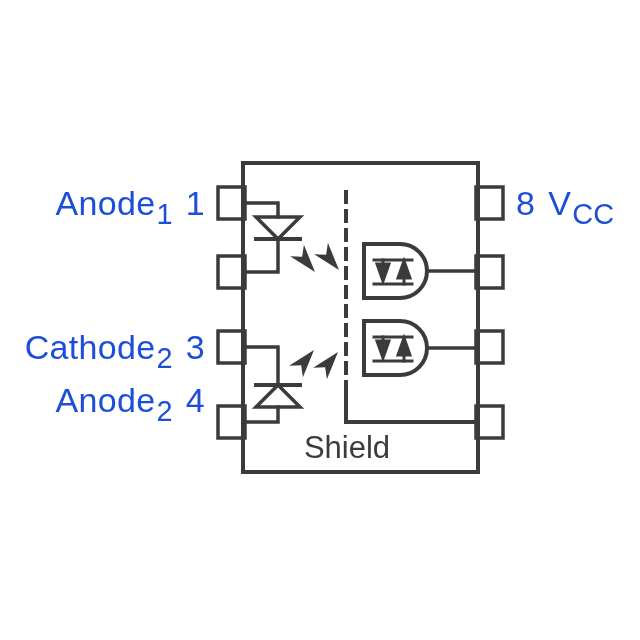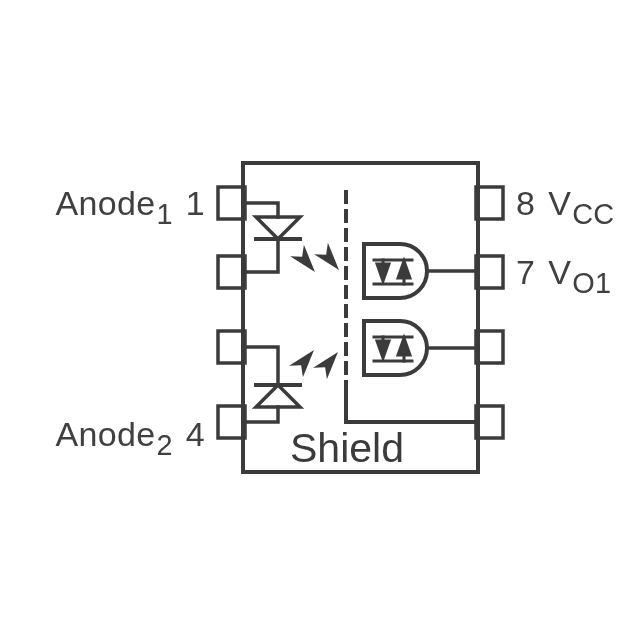--- a/index.html
+++ b/index.html
@@ -8,38 +8,38 @@
     width:640px;height:640px;
     background:#ffffff;
     font-family:"Liberation Sans", sans-serif;
     overflow:hidden;
   }
   #schematic-svg{position:absolute;left:0;top:0;}
   .lbl{
     position:absolute;
     height:40px;line-height:40px;
     font-size:34px;
-    color:#404040;
+    color:#1d4ed8;
     white-space:nowrap;
     letter-spacing:0.3px;
   }
   .lbl.left{right:435px;text-align:right;}
   .lbl.right{left:516px;text-align:left;}
   .sub{
     font-size:0.85em;
     vertical-align:-0.30em;
     margin-left:1px;
   }
   .num-left{margin-left:13px;}
   .num-right{margin-right:13px;}
   #shield-label{
     position:absolute;
     left:277px;top:426px;width:140px;
     text-align:center;
-    font-size:41px;
+    font-size:31px;
     color:#3b3b3b;
     line-height:44px;
   }
 </style>
 </head>
 <body>
 
 <div id="stage">
 
   <svg id="schematic-svg" width="640" height="640" viewBox="0 0 640 640">
@@ -100,26 +100,26 @@
       <g fill="#3b3b3b" stroke="none">
         <polygon points="0,0 -28,9 -20,0 -28,-9" transform="translate(314,350) rotate(-50)"></polygon>
         <polygon points="0,0 -28,9 -20,0 -28,-9" transform="translate(338,352) rotate(-50)"></polygon>
       </g>
     </g>
   </svg>
 
   <div class="lbl left" style="top:183px">
     <span>Anode</span><span class="sub">1</span><span class="num-left">1</span>
   </div>
-  <div class="lbl left" style="top:414px">
+  <div class="lbl left" style="top:327px">
+    <span>Cathode</span><span class="sub">2</span><span class="num-left">3</span>
+  </div>
+  <div class="lbl left" style="top:380px">
     <span>Anode</span><span class="sub">2</span><span class="num-left">4</span>
   </div>
 
   <div class="lbl right" style="top:183px">
     <span class="num-right">8</span><span>V</span><span class="sub">CC</span>
-  </div>
-  <div class="lbl right" style="top:252px">
-    <span class="num-right">7</span><span>V</span><span class="sub">O1</span>
   </div>
 
   <div id="shield-label">Shield</div>
 
 </div>
 
 </body></html>

